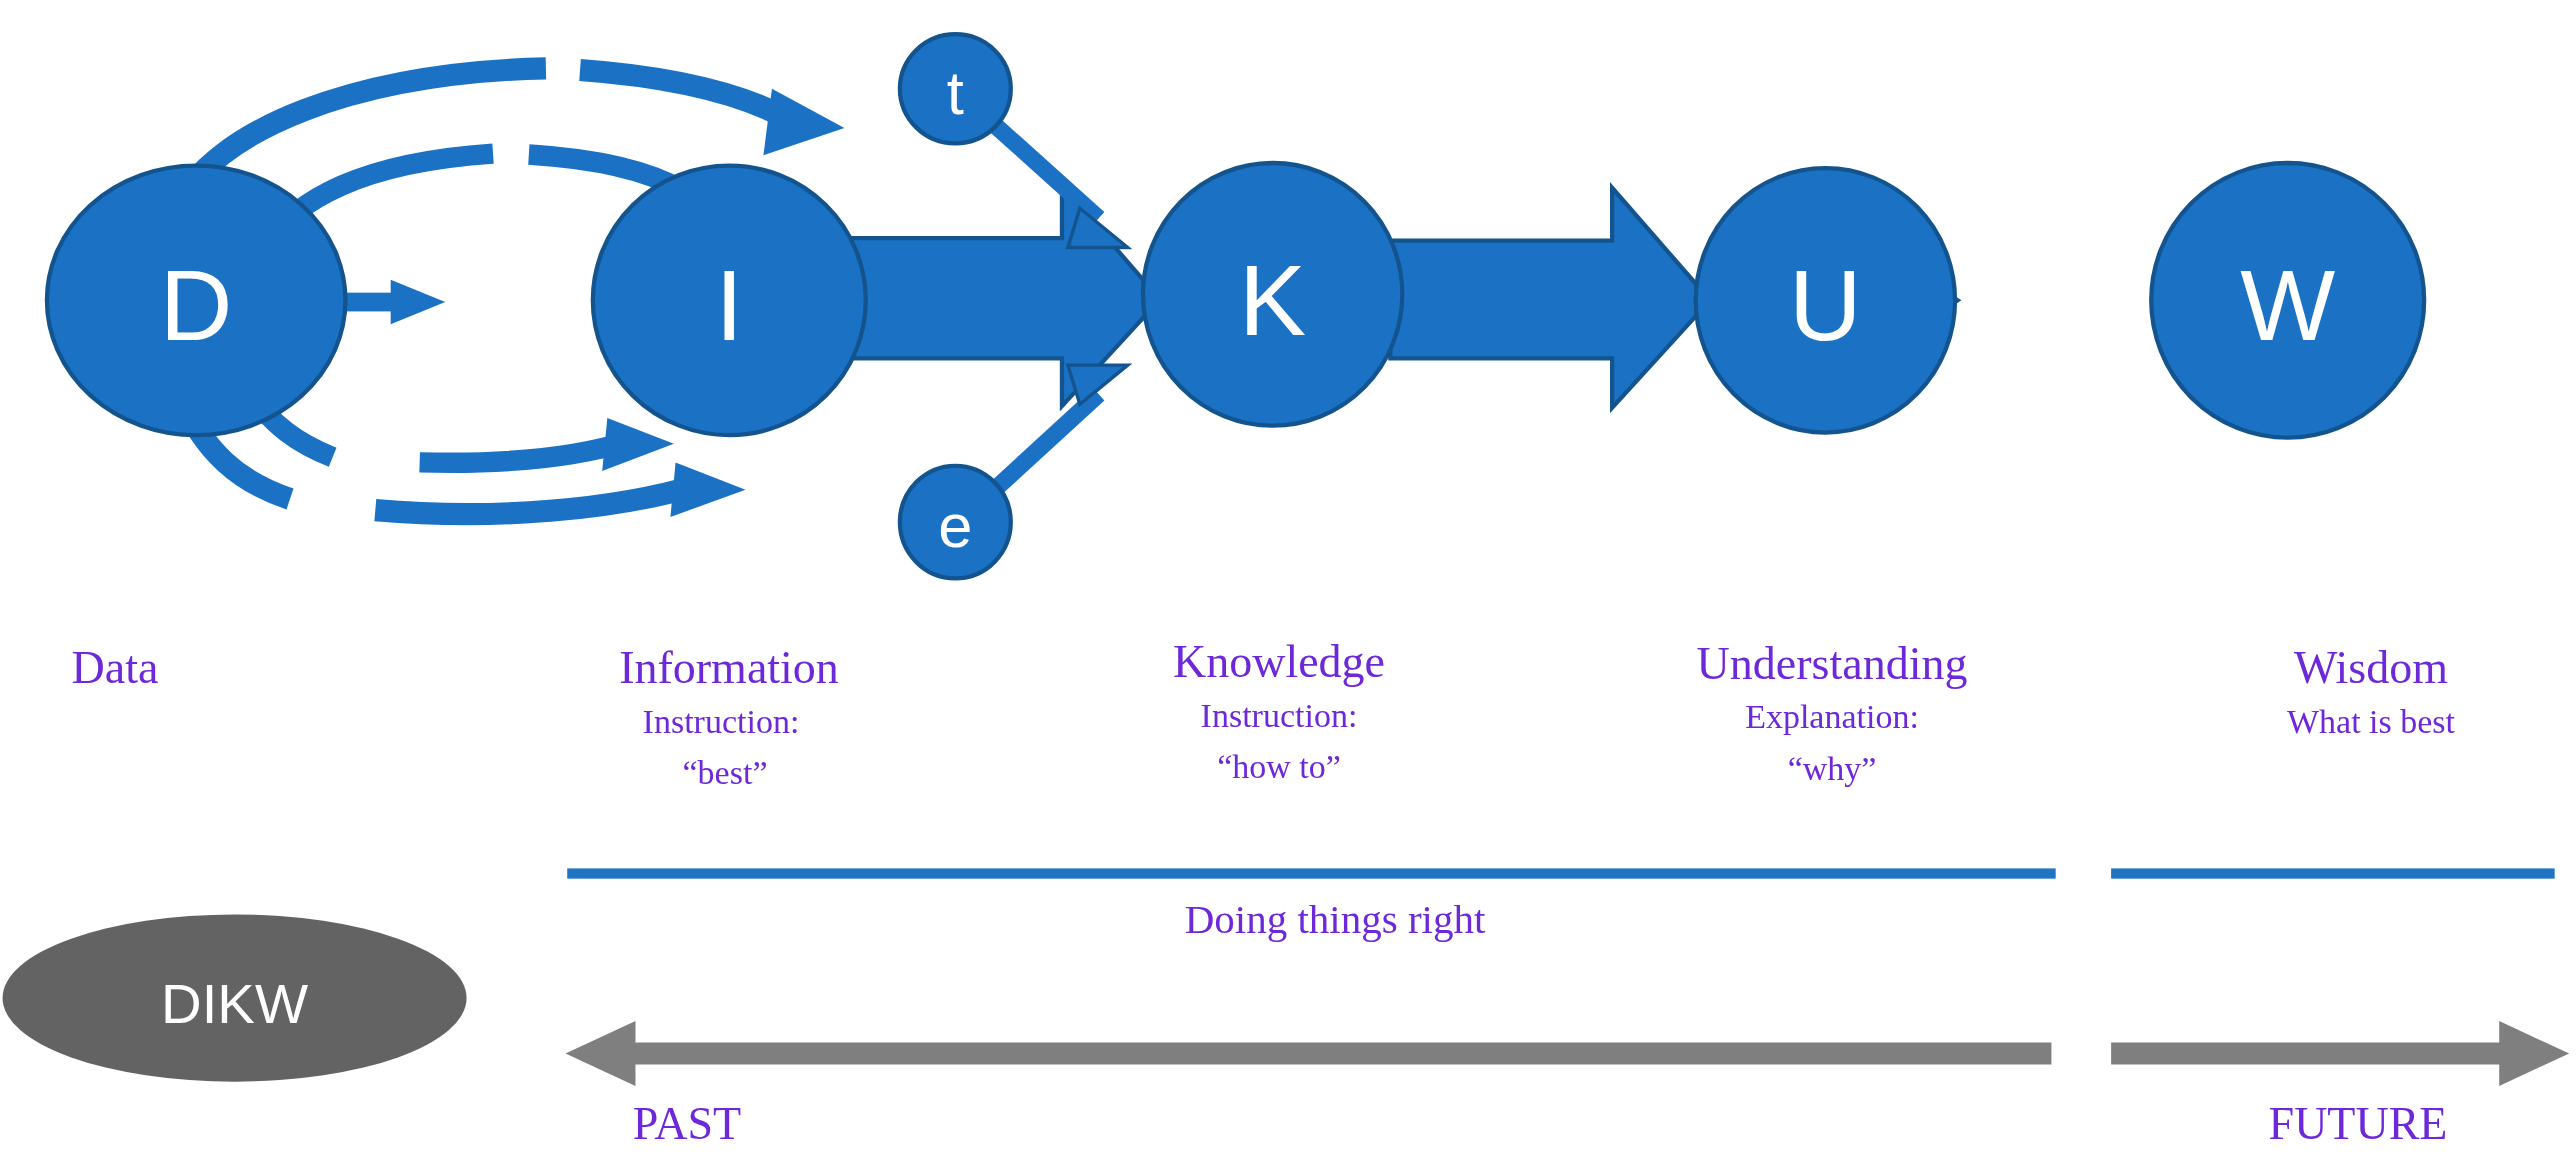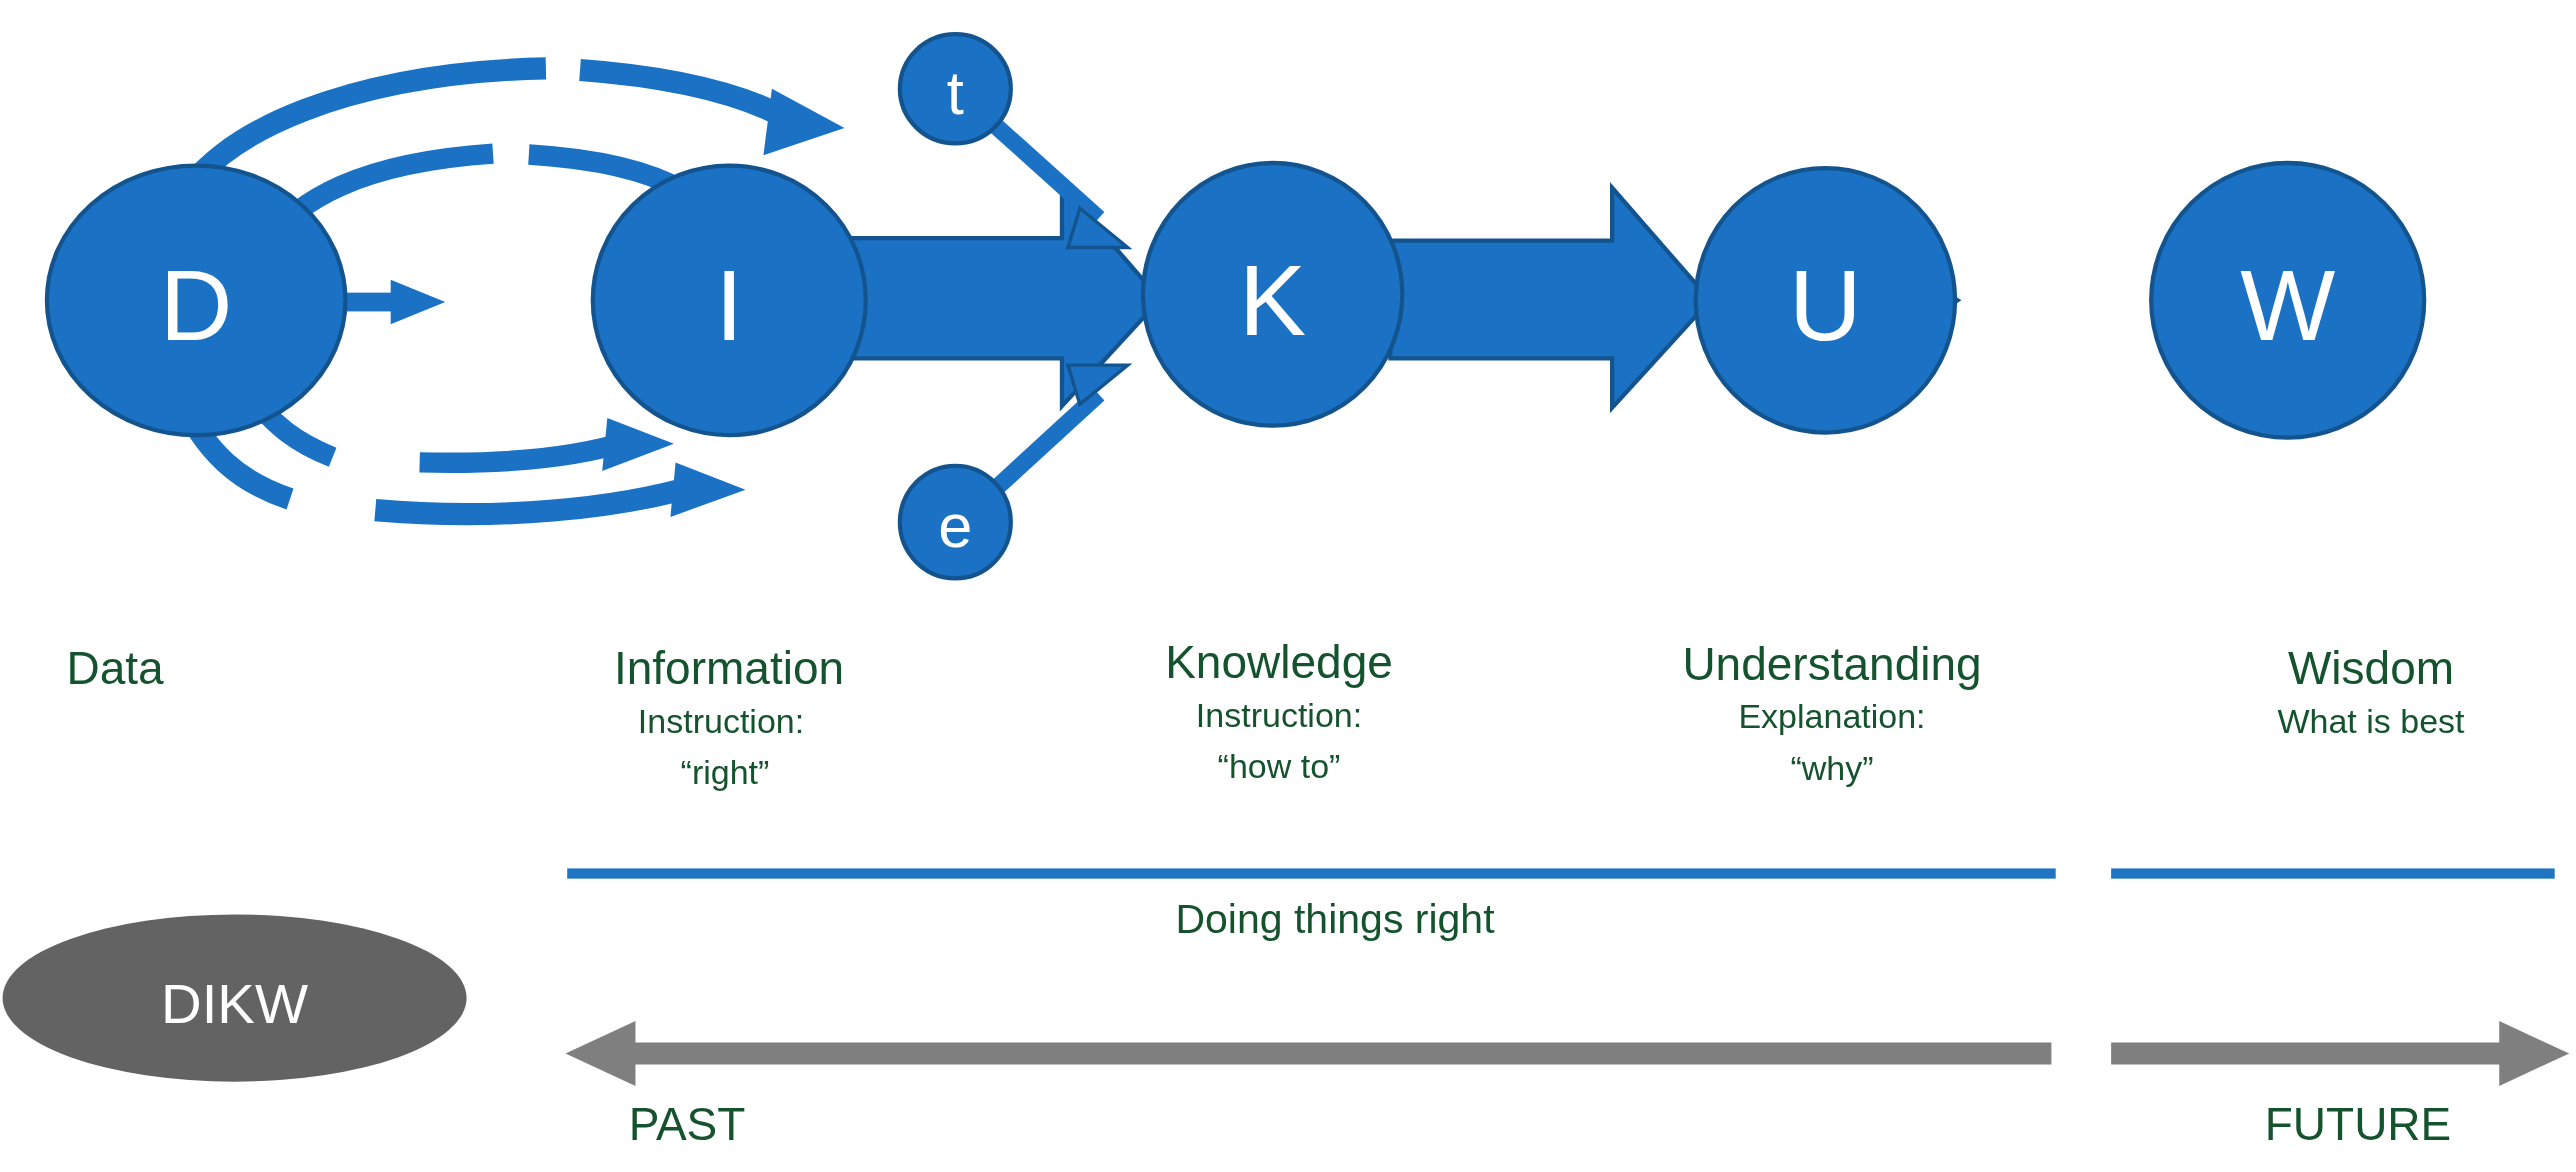--- a/index.html
+++ b/index.html
@@ -40,22 +40,22 @@
   .node-letter.small { font-size: 72px; }
   .dikw-letter {
     fill: #ffffff;
     font-family: "Liberation Sans", sans-serif;
     font-size: 66px;
     text-anchor: middle;
     dominant-baseline: central;
   }
   .lbl {
     position: absolute;
-    color: #14532d;
-    font-family: Liberation Sans, sans-serif;
+    color: #6d28d9;
+    font-family: Liberation Serif, serif;
     white-space: nowrap;
     line-height: 1.05;
   }
   .lbl-main { font-size: 46px; }
   .lbl-sub  { font-size: 34px; }
   .lbl-phase { font-size: 41px; }
   .lbl-time { font-size: 46px; }
   .center { transform: translateX(-50%); }
 </style>
 </head>
@@ -168,21 +168,21 @@
     <g>
       <polygon points="2475,1222 2930,1222 2930,1197 3012,1235 2930,1273 2930,1248 2475,1248" fill="#7F7F7F"></polygon>
     </g>
 
   </svg>
 
   <div class="lbl lbl-main center" style="left:115px; top:644px;">Data</div>
 
   <div class="lbl lbl-main center" style="left:729px; top:644px;">Information</div>
   <div class="lbl lbl-sub center" style="left:721px; top:704px;">Instruction:</div>
-  <div class="lbl lbl-sub center" style="left:725px; top:755px;">“right”</div>
+  <div class="lbl lbl-sub center" style="left:725px; top:755px;">“best”</div>
 
   <div class="lbl lbl-main center" style="left:1279px; top:638px;">Knowledge</div>
   <div class="lbl lbl-sub center" style="left:1279px; top:698px;">Instruction:</div>
   <div class="lbl lbl-sub center" style="left:1279px; top:749px;">“how to”</div>
 
   <div class="lbl lbl-main center" style="left:1832px; top:640px;">Understanding</div>
   <div class="lbl lbl-sub center" style="left:1832px; top:699px;">Explanation:</div>
   <div class="lbl lbl-sub center" style="left:1832px; top:751px;text-align:center;">“why”</div>
 
   <div class="lbl lbl-main center" style="left:2371px; top:644px;">Wisdom</div>

